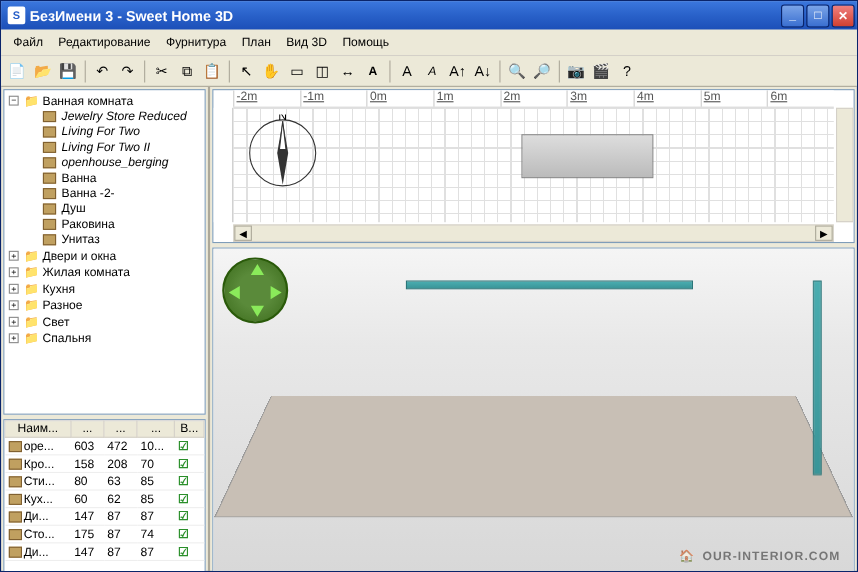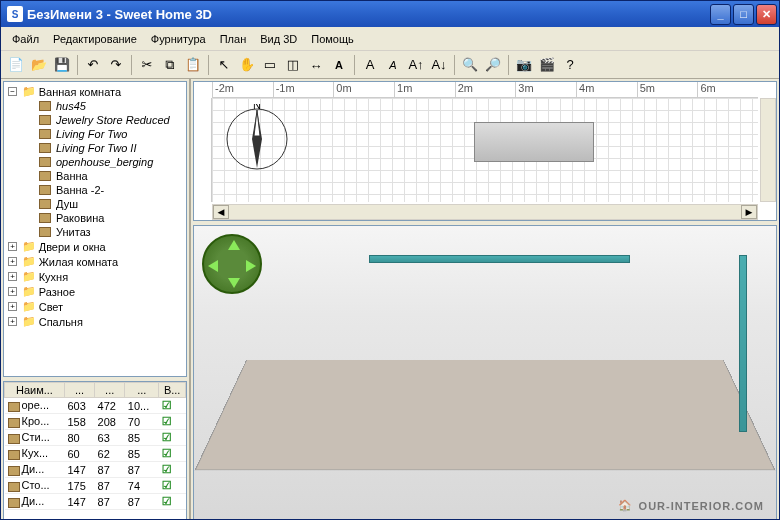--- a/index.html
+++ b/index.html
@@ -24,21 +24,21 @@
 .exp{width:9px;height:9px;border:1px solid #888;display:inline-flex;align-items:center;justify-content:center;font-size:8px;line-height:1;background:#fff;margin-right:2px;}
 .indent{display:inline-block;}
 .furntable{height:140px;background:#fff;border:1px solid #7f9db9;margin:2px;overflow:auto;font-size:10px;}
 .furntable table{width:100%;border-collapse:collapse;}
 .furntable th{background:#ece9d8;border:1px solid #d4d0c8;padding:1px 2px;font-weight:normal;text-align:center;cursor:pointer;}
 .furntable td{border-bottom:1px solid #eee;padding:1px 3px;}
 .check{color:#2a8f2a;font-weight:bold;}
 .right{flex:1;display:flex;flex-direction:column;}
 .planview{height:140px;background:#fff;border:1px solid #7f9db9;margin:2px;position:relative;overflow:hidden;}
 .ruler-h{position:absolute;top:0;left:18px;right:18px;height:16px;background:#fff;border-bottom:1px solid #ccc;display:flex;font-size:9px;color:#555;}
-.ruler-h span{flex:1;border-left:1px solid #ccc;padding-left:2px;}
+.ruler-h span{flex:1;border-left:1px solid #ccc;padding-left:2px;text-decoration:underline;}
 .ruler-v{position:absolute;top:16px;left:0;bottom:18px;width:18px;background:#fff;border-right:1px solid #ccc;}
 .grid{position:absolute;top:16px;left:18px;right:18px;bottom:18px;background-image:repeating-linear-gradient(to right,#e0e0e0 0,#e0e0e0 1px,transparent 1px,transparent 12px),repeating-linear-gradient(to bottom,#e0e0e0 0,#e0e0e0 1px,transparent 1px,transparent 12px);background-color:#fff;}
 .compass{position:absolute;top:22px;left:28px;width:70px;height:70px;}
 .minihouse{position:absolute;top:40px;left:280px;width:120px;height:40px;background:linear-gradient(to bottom,#ddd,#bbb);border:1px solid #888;}
 .scroll-h{position:absolute;bottom:0;left:18px;right:18px;height:16px;background:#ece9d8;border:1px solid #d4d0c8;display:flex;}
 .scroll-btn{width:16px;height:14px;background:#ece9d8;border:1px solid #aca899;display:flex;align-items:center;justify-content:center;font-size:9px;cursor:pointer;}
 .scroll-track{flex:1;}
 .scroll-v{position:absolute;top:16px;right:0;bottom:18px;width:16px;background:#ece9d8;border:1px solid #d4d0c8;}
 .view3d{flex:1;background:#fff;border:1px solid #7f9db9;margin:2px;position:relative;overflow:hidden;}
 .view3d .room{position:absolute;inset:0;background:linear-gradient(to bottom,#f5f5f5 0%,#e8e8e8 30%,#d8d8d8 100%);}
@@ -113,25 +113,20 @@
 
 <div class="main">
   <div class="left">
     <div class="tree">
       <div class="tree-node top">
         <span class="exp">−</span>
         <span>📁</span>
         <span>Ванная комната</span>
       </div>
       <div id="tree-italic">
-          <div class="tree-node">
-            <span class="indent" style="width:28px"></span>
-            <span class="furnicon"></span>
-            <span>hus45</span>
-          </div>
           <div class="tree-node">
             <span class="indent" style="width:28px"></span>
             <span class="furnicon"></span>
             <span>Jewelry Store Reduced</span>
           </div>
           <div class="tree-node">
             <span class="indent" style="width:28px"></span>
             <span class="furnicon"></span>
             <span>Living For Two</span>
           </div>

